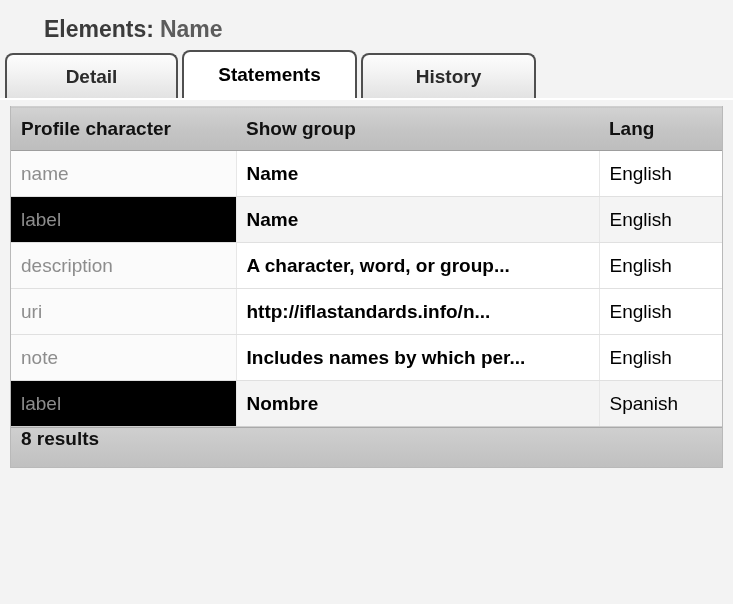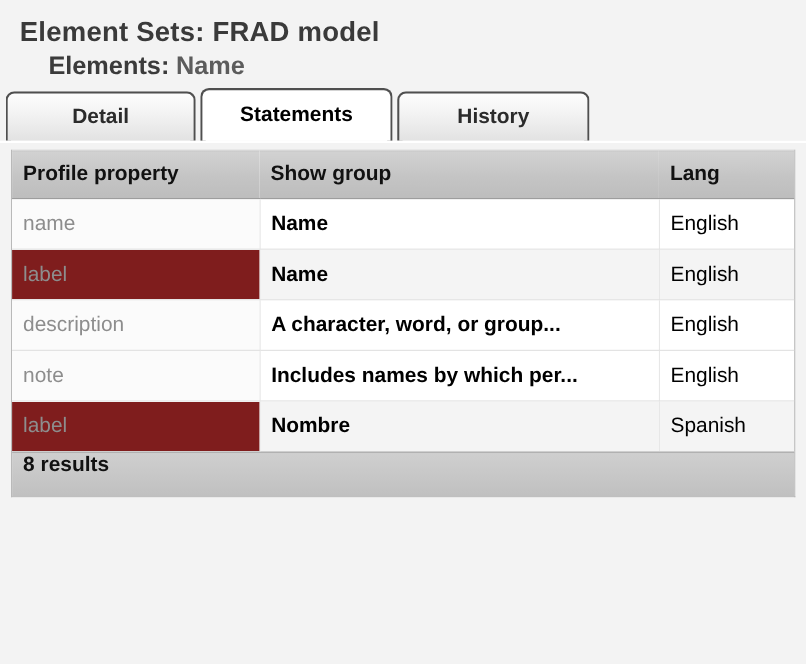--- a/index.html
+++ b/index.html
@@ -137,21 +137,21 @@
   }
   table.data td.cell-lang {
     color: #000000;
     font-weight: normal;
     border-right: none;
   }
   table.data tr.alt td {
     background: #f4f4f4;
   }
   table.data tr.alt td.cell-prop {
-    background: #7f1d1d;
+    background: #000000;
   }
   table.data tr:last-child td {
     border-bottom: 1px solid #cfcfcf;
   }
 
   
   .results-bar {
     background: linear-gradient(to bottom, #cfcfcf 0%, #c6c6c6 60%, #c0c0c0 100%);
     border-top: 1px solid #a9a9a9;
     height: 39px;
@@ -162,21 +162,20 @@
     font-weight: bold;
     color: #111111;
   }
 </style>
 </head>
 <body>
 
 <div class="page">
 
   <div class="titles">
-    <div class="title-line1">Element Sets: FRAD model</div>
     <div class="title-line2">
       <span>Elements:</span><span class="elem-value">Name</span>
     </div>
   </div>
 
   <div class="tabbar">
     <div class="tab active" style="left:182px; width:175px; top:-3px;">
       <span>Statements</span>
     </div>
     <div class="tab" style="left:5px; width:173px;">
@@ -184,39 +183,44 @@
     </div>
     <div class="tab" style="left:361px; width:175px;">
       <span>History</span>
     </div>
   </div>
 
   <div class="table-wrap">
     <table class="data">
       <thead>
         <tr>
-          <th class="col-prop">Profile property</th>
+          <th class="col-prop">Profile character</th>
           <th class="col-obj">Show group</th>
           <th class="col-lang">Lang</th>
         </tr>
       </thead>
       <tbody>
         <tr>
           <td class="cell-prop">name</td>
           <td class="cell-obj">Name</td>
           <td class="cell-lang">English</td>
         </tr>
         <tr class="alt">
           <td class="cell-prop">label</td>
           <td class="cell-obj">Name</td>
           <td class="cell-lang">English</td>
         </tr>
         <tr>
           <td class="cell-prop">description</td>
           <td class="cell-obj">A character, word, or group...</td>
+          <td class="cell-lang">English</td>
+        </tr>
+        <tr>
+          <td class="cell-prop">uri</td>
+          <td class="cell-obj">http://iflastandards.info/n...</td>
           <td class="cell-lang">English</td>
         </tr>
         <tr>
           <td class="cell-prop">note</td>
           <td class="cell-obj">Includes names by which per...</td>
           <td class="cell-lang">English</td>
         </tr>
         <tr class="alt">
           <td class="cell-prop">label</td>
           <td class="cell-obj">Nombre</td>

